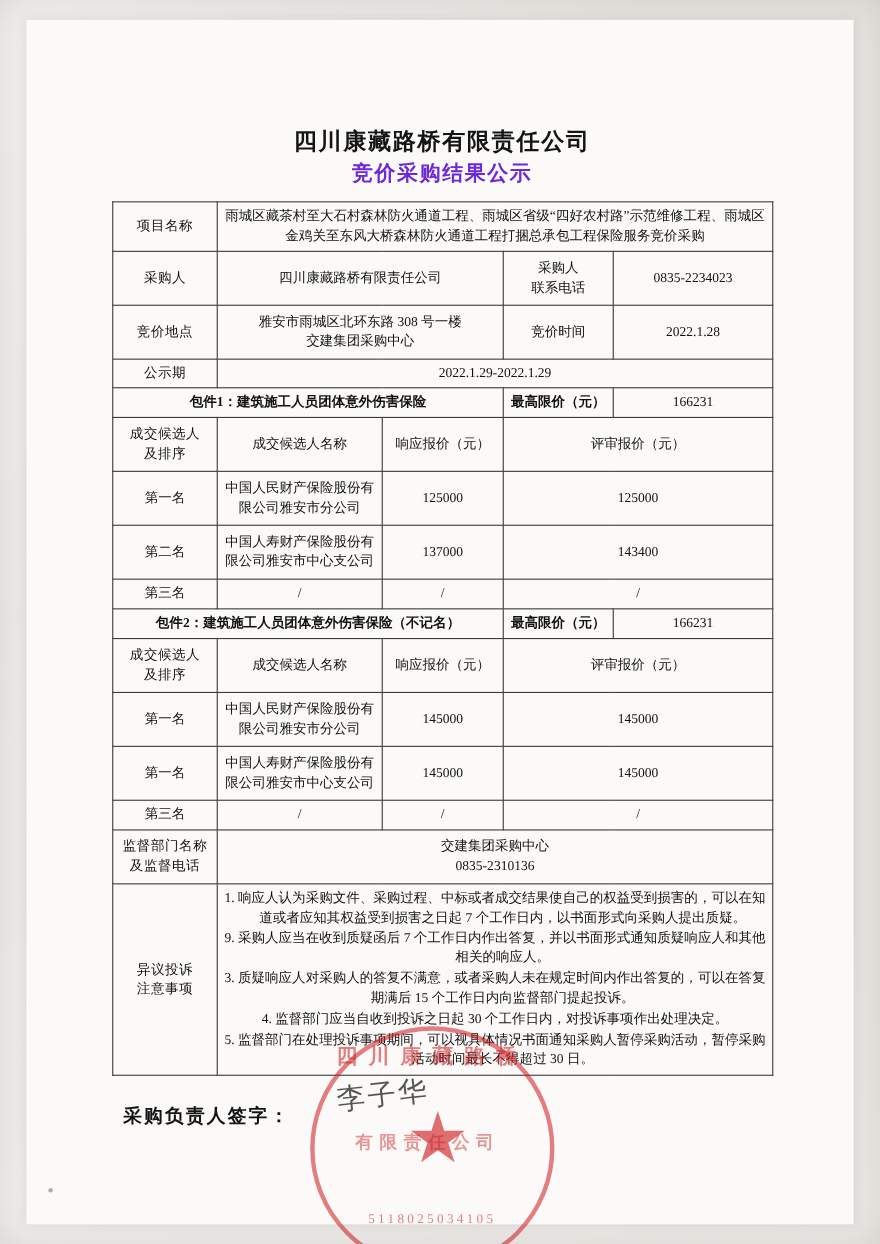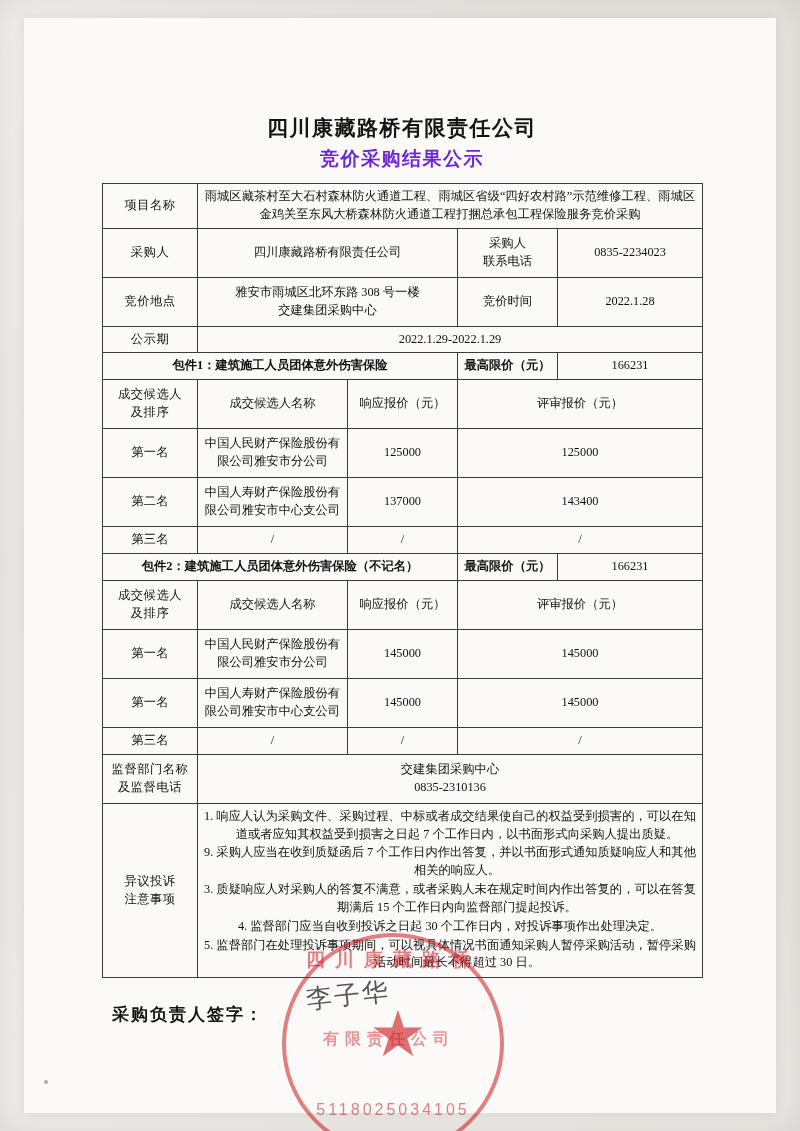--- a/index.html
+++ b/index.html
@@ -159,24 +159,24 @@
     font-size: 16px;
     letter-spacing: 6px;
     color: rgba(205, 24, 30, 0.45);
     font-weight: bold;
   }
   .stamp .bot-text {
     position: absolute;
     left: 0; top: 168px;
     width: 222px;
     text-align: center;
-    font-size: 16px;
+    font-size: 12px;
     letter-spacing: 3px;
     color: rgba(205, 24, 30, 0.55);
-    font-family: Liberation Sans, sans-serif;
+    font-family: Liberation Serif, serif;
   }
   .handwrite {
     position: absolute;
     left: 282px;
     top: 960px;
     font-size: 26px;
     color: rgba(20,20,20,0.72);
     font-family: "Liberation Serif", serif;
     transform: rotate(-6deg);
     letter-spacing: 2px;

